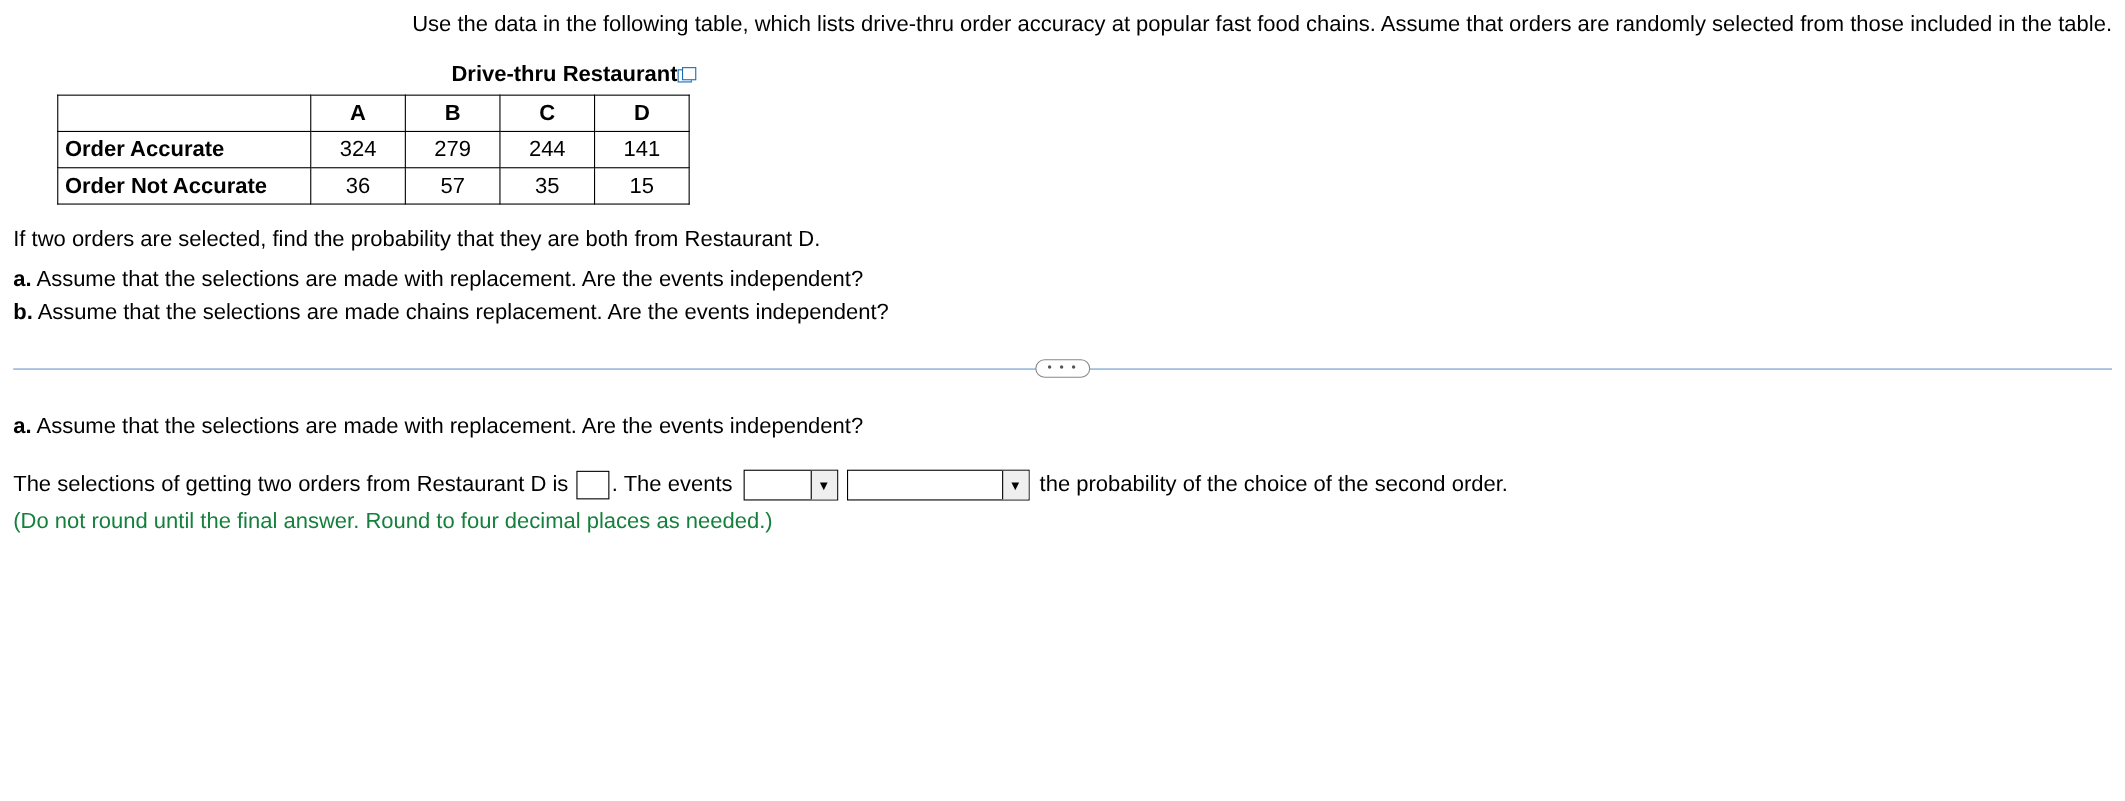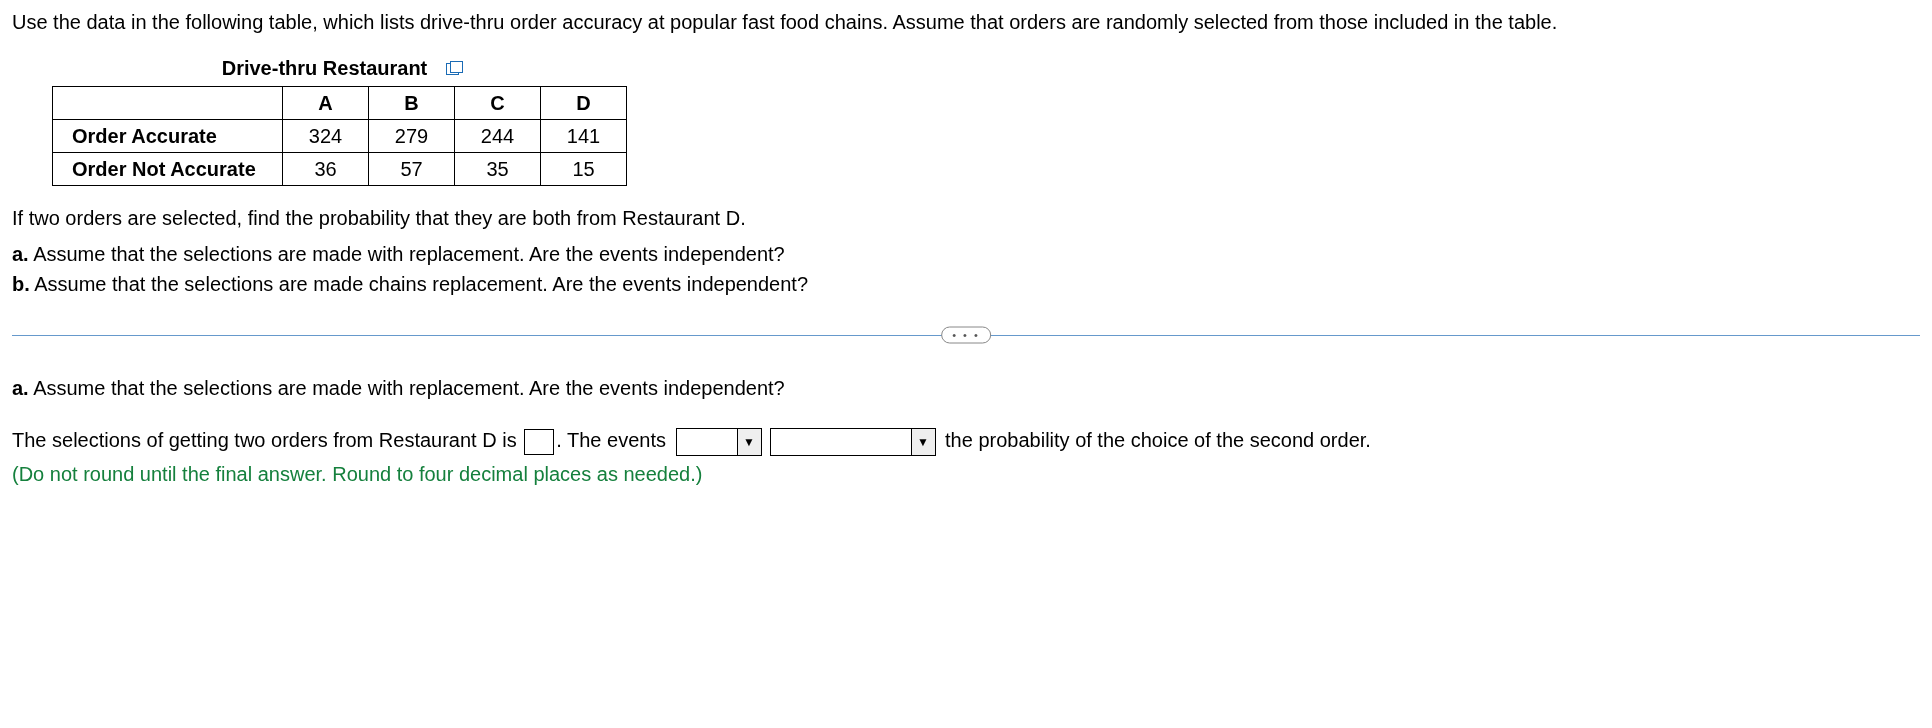--- a/index.html
+++ b/index.html
@@ -9,33 +9,34 @@
     }
     body {
       font-family: Arial, Helvetica, sans-serif;
       font-size: 20px;
       color: #000;
       padding: 8px 12px;
       line-height: 1.4;
     }
     .intro-text {
       margin-bottom: 18px;
+      text-align: right;
     }
     .table-wrapper {
       margin-left: 40px;
       margin-bottom: 18px;
     }
     .table-title {
       font-weight: bold;
       text-align: center;
       margin-bottom: 4px;
       display: flex;
       align-items: center;
-      justify-content: center;
-      gap: 19px;
+      justify-content: flex-end;
+      gap: 0;
       width: 580px;
     }
     .popout-icon {
       width: 16px;
       height: 14px;
       position: relative;
       display: inline-block;
     }
     .popout-icon::before {
       content: '';
@@ -63,21 +64,21 @@
     th, td {
       border: 1.5px solid #000;
       padding: 2px 10px;
       text-align: center;
       font-size: 20px;
     }
     td.row-label {
       text-align: left;
       font-weight: bold;
       width: 230px;
-      padding-left: 19px;
+      padding-left: 6px;
     }
     th {
       font-weight: bold;
       width: 86px;
     }
     th.corner {
       border-top: 1.5px solid #000;
       border-left: 1.5px solid #000;
       border-right: 1.5px solid #000;
     }

